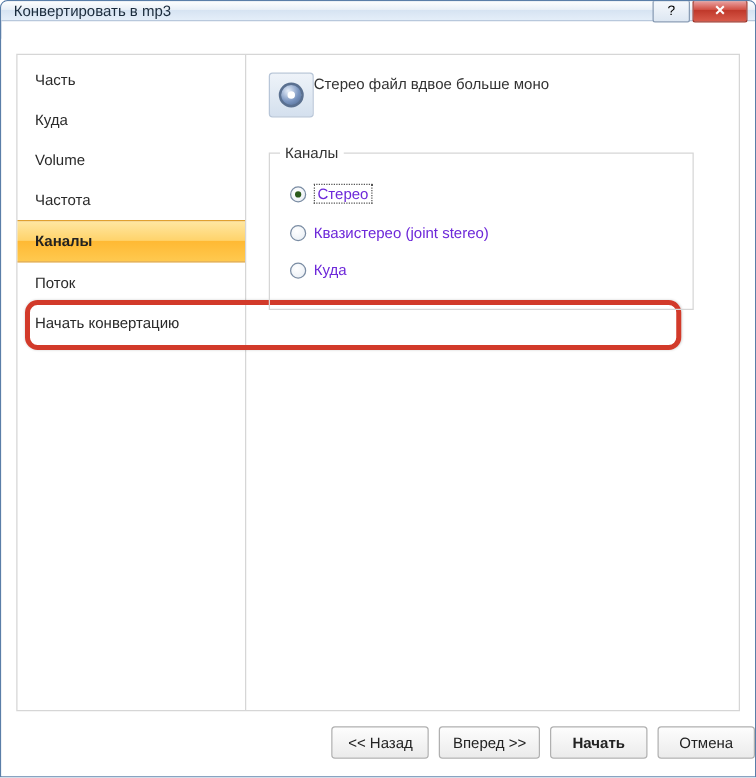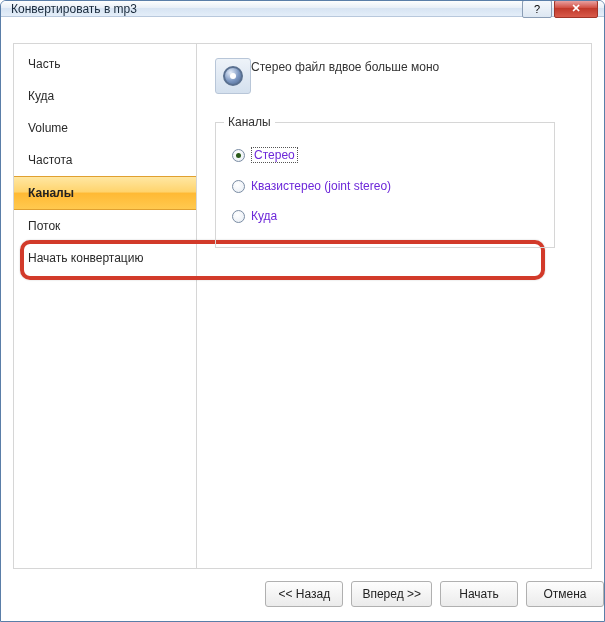--- a/index.html
+++ b/index.html
@@ -26,21 +26,21 @@
 .groupbox { border: 1px solid #d6d6d6; padding: 14px 16px 20px; margin-top: 8px; position: relative; width: 340px; }
 .grouplabel { position: absolute; top: -8px; left: 8px; background: #fff; padding: 0 4px; font-size: 12px; color: #333; }
 .radio-row { display: flex; align-items: center; gap: 6px; margin: 10px 0 16px; cursor: pointer; }
 .radio-row:last-child { margin-bottom: 4px; }
 .radio { width: 13px; height: 13px; border: 1px solid #7a8ca3; border-radius: 50%; background: radial-gradient(circle at 40% 35%, #fff, #e6ecf3); display: flex; align-items: center; justify-content: center; flex-shrink: 0; }
 .radio.checked::after { content: ""; width: 5px; height: 5px; border-radius: 50%; background: #2a5a1a; }
 .radio-label { font-size: 12px; color: #6d28d9; }
 .radio-label.focus { border: 1px dotted #555; padding: 0 2px; }
 .footer { position: absolute; bottom: 10px; left: 12px; right: 0; height: 34px; display: flex; justify-content: flex-end; align-items: center; gap: 8px; }
 .btn { min-width: 78px; height: 26px; padding: 0 10px; border: 1px solid #b0b0b0; border-radius: 3px; background: linear-gradient(to bottom, #fdfdfd, #ebebeb); font-size: 12px; color: #222; cursor: pointer; display: flex; align-items: center; justify-content: center; }
-.btn.primary { font-weight: normal; }
+.btn.primary { font-weight: bold; }
 </style>
 </head>
 <body>
 
 <div class="window">
   <div class="titlebar">
     <div class="titlebar-text">Конвертировать в mp3</div>
     <div class="titlebar-btns">
       <div class="tbtn">
           <span>?</span>

